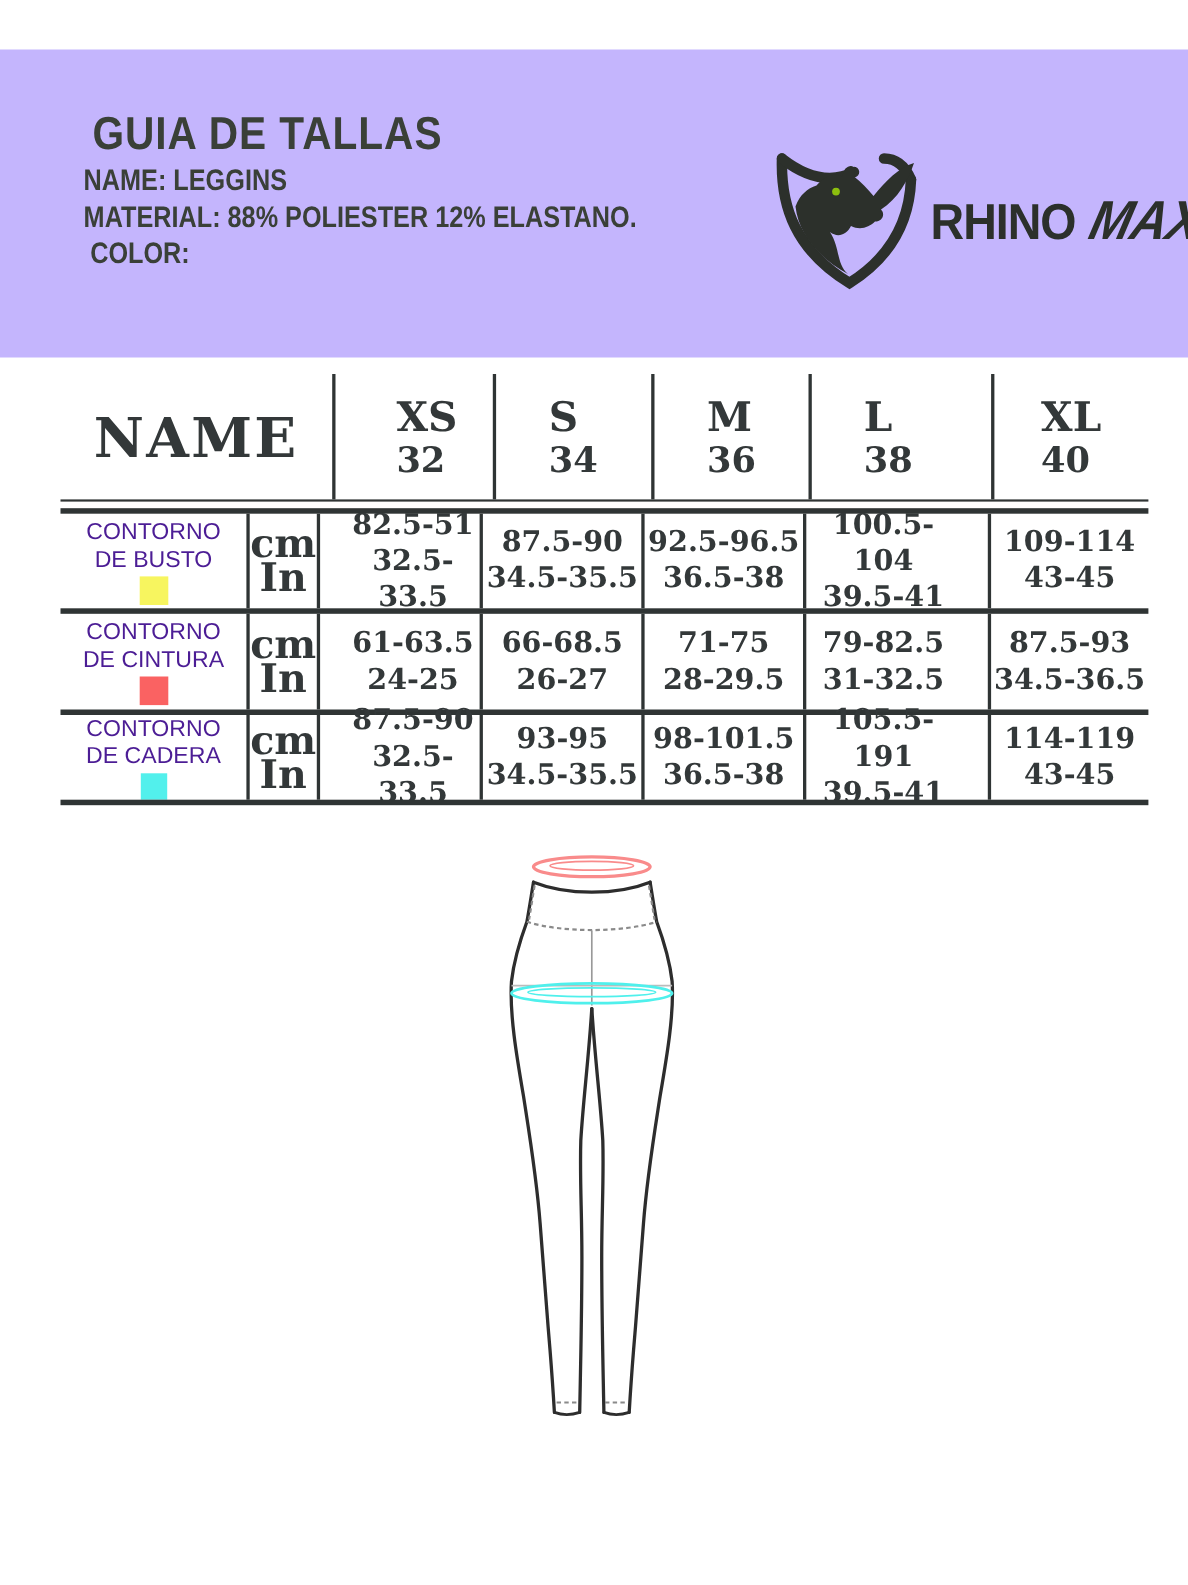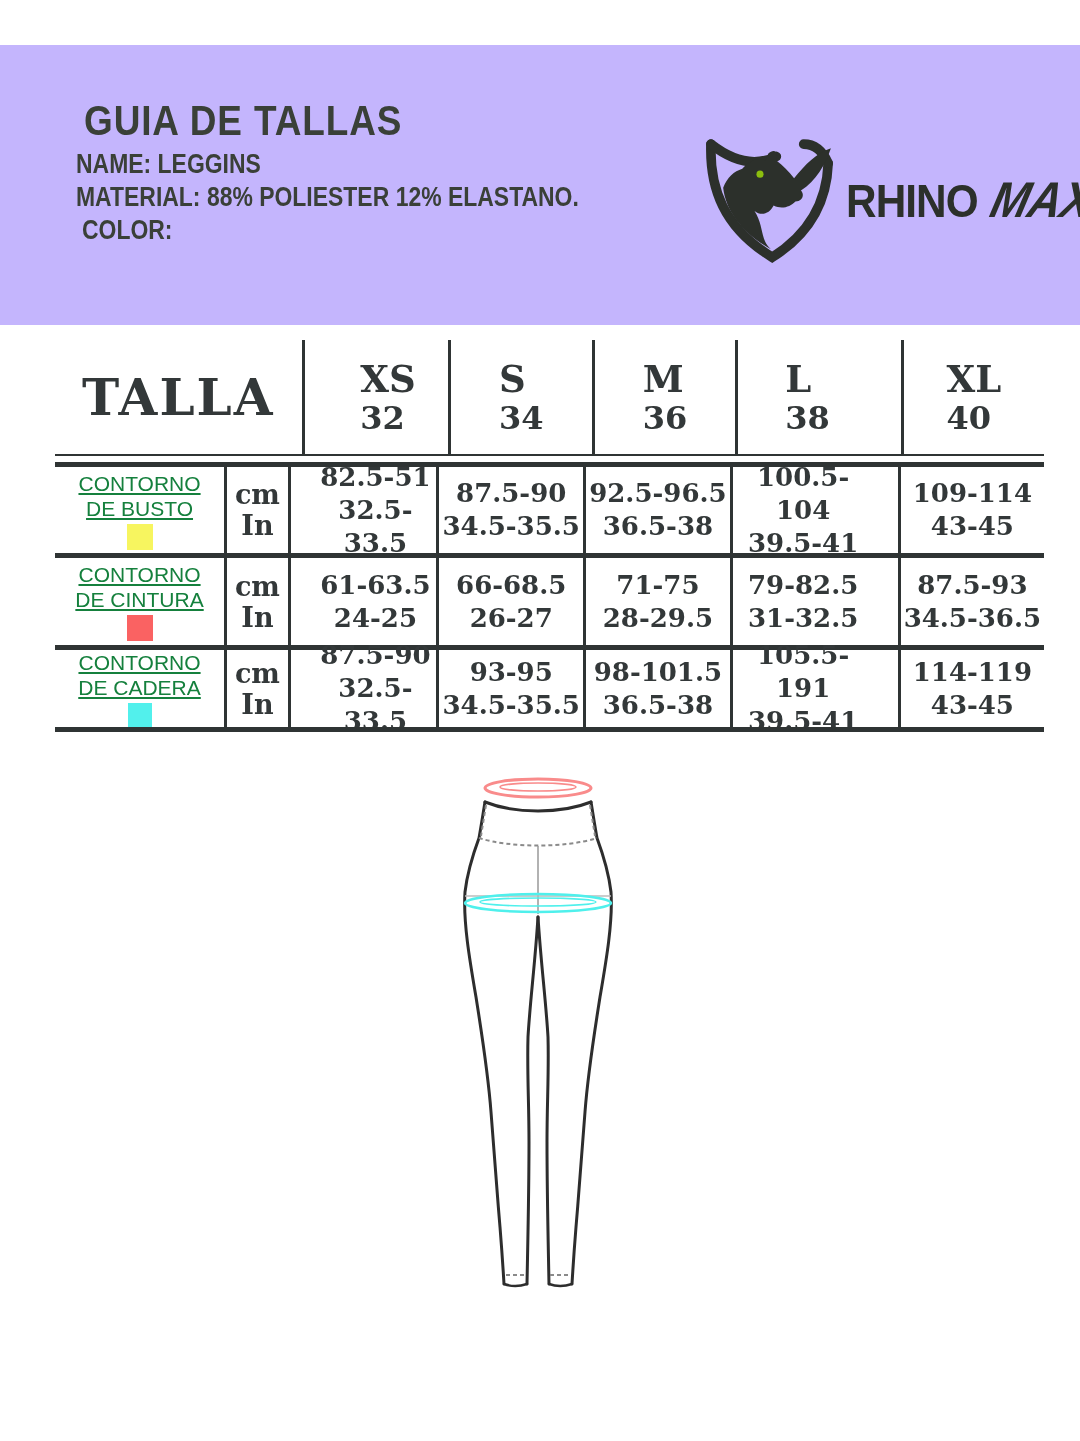--- a/index.html
+++ b/index.html
@@ -32,22 +32,22 @@
   .thead .cs{border-left:3px solid #2f3434;}
   .corner-label{font-family:"DejaVu Serif",serif;font-size:50px;font-weight:700;letter-spacing:2px;}
   .size-head{display:inline-block;text-align:left;font-family:"DejaVu Serif",serif;font-weight:700;}
   .size-head .sz{font-size:37px;line-height:42px;display:block;}
   .size-head .num{font-size:32px;line-height:36px;display:block;}
   .rule{position:absolute;left:55px;width:989px;height:5px;background:#2f3434;}
   .thin-rule{position:absolute;left:55px;top:454px;width:989px;height:2px;background:#2f3434;}
   .trow{position:absolute;left:55px;width:989px;display:flex;color:#333839;}
   .trow .cell{box-sizing:border-box;display:flex;flex-direction:column;align-items:center;justify-content:center;}
   .trow .cell + .cell{border-left:3px solid #2f3434;}
-  .label-cell{width:170px;font-size:21px;line-height:25px;color:#15803d;text-align:center;text-decoration:underline;}
-  .unit-cell{width:64px;font-family:"DejaVu Serif",serif;font-weight:700;font-size:27px;line-height:31px;}
+  .label-cell{width:170px;font-size:21px;line-height:25px;color:#4c1d95;text-align:center;}
+  .unit-cell{width:64px;font-family:"DejaVu Serif",serif;font-weight:700;font-size:36px;line-height:31px;}
   .val-cell{font-family:"DejaVu Serif",serif;font-weight:700;font-size:26px;line-height:33px;text-align:center;}
   .w-xs{width:149px;padding-left:24px;}.w-s{width:148px;}.w-m{width:147px;}.w-l{width:145px;}.w-xl{width:147px;margin-left:24px;}
   .swatch{width:26px;height:26px;margin-top:3px;}
   
   .figure{position:absolute;left:430px;top:772px;width:240px;height:530px;}
 </style>
 </head>
 <body>
 
 <div class="green-band">
@@ -81,21 +81,21 @@
       <circle cx="44" cy="35" r="2.6" fill="#8cbe0e"></circle>
     </svg>
     <div class="brand">
       <span class="rhino">RHINO</span><span class="max">MAX</span>
     </div>
   </div>
 </div>
 
 <div class="thead">
   <div class="cell c0">
-    <span class="corner-label">TALLA</span>
+    <span class="corner-label">NAME</span>
   </div>
   <div class="cell cs w-xs">
     <span class="size-head">
         <span class="sz">XS</span>
         <span class="num">32</span>
       </span>
   </div>
   <div class="cell cs w-s">
     <span class="size-head">
         <span class="sz">S</span>

